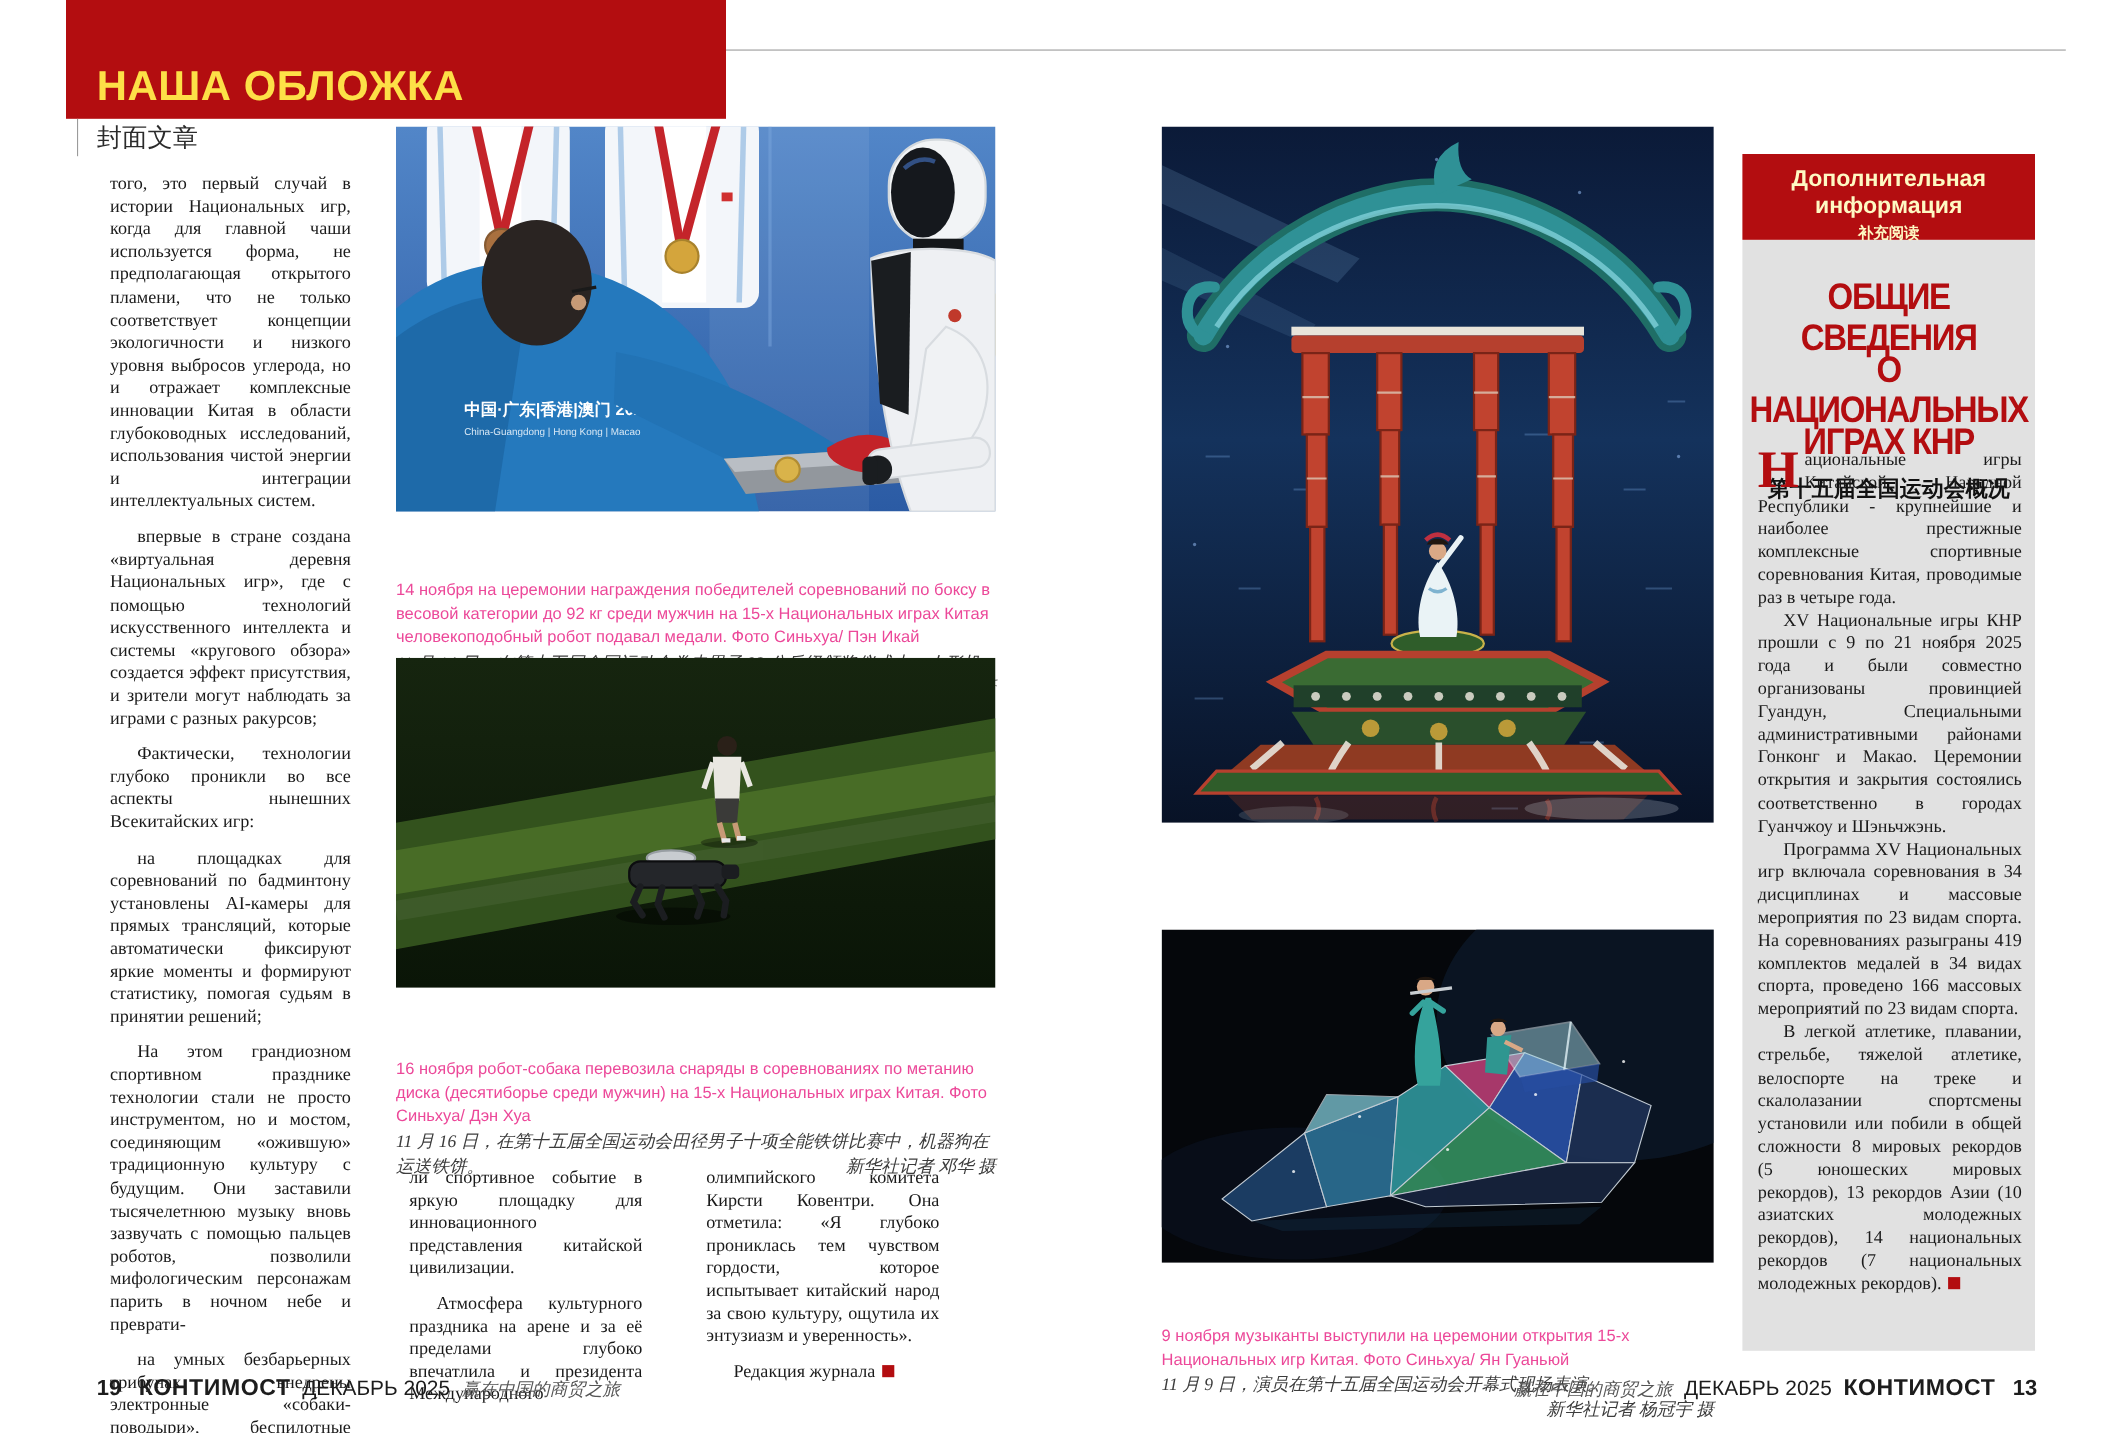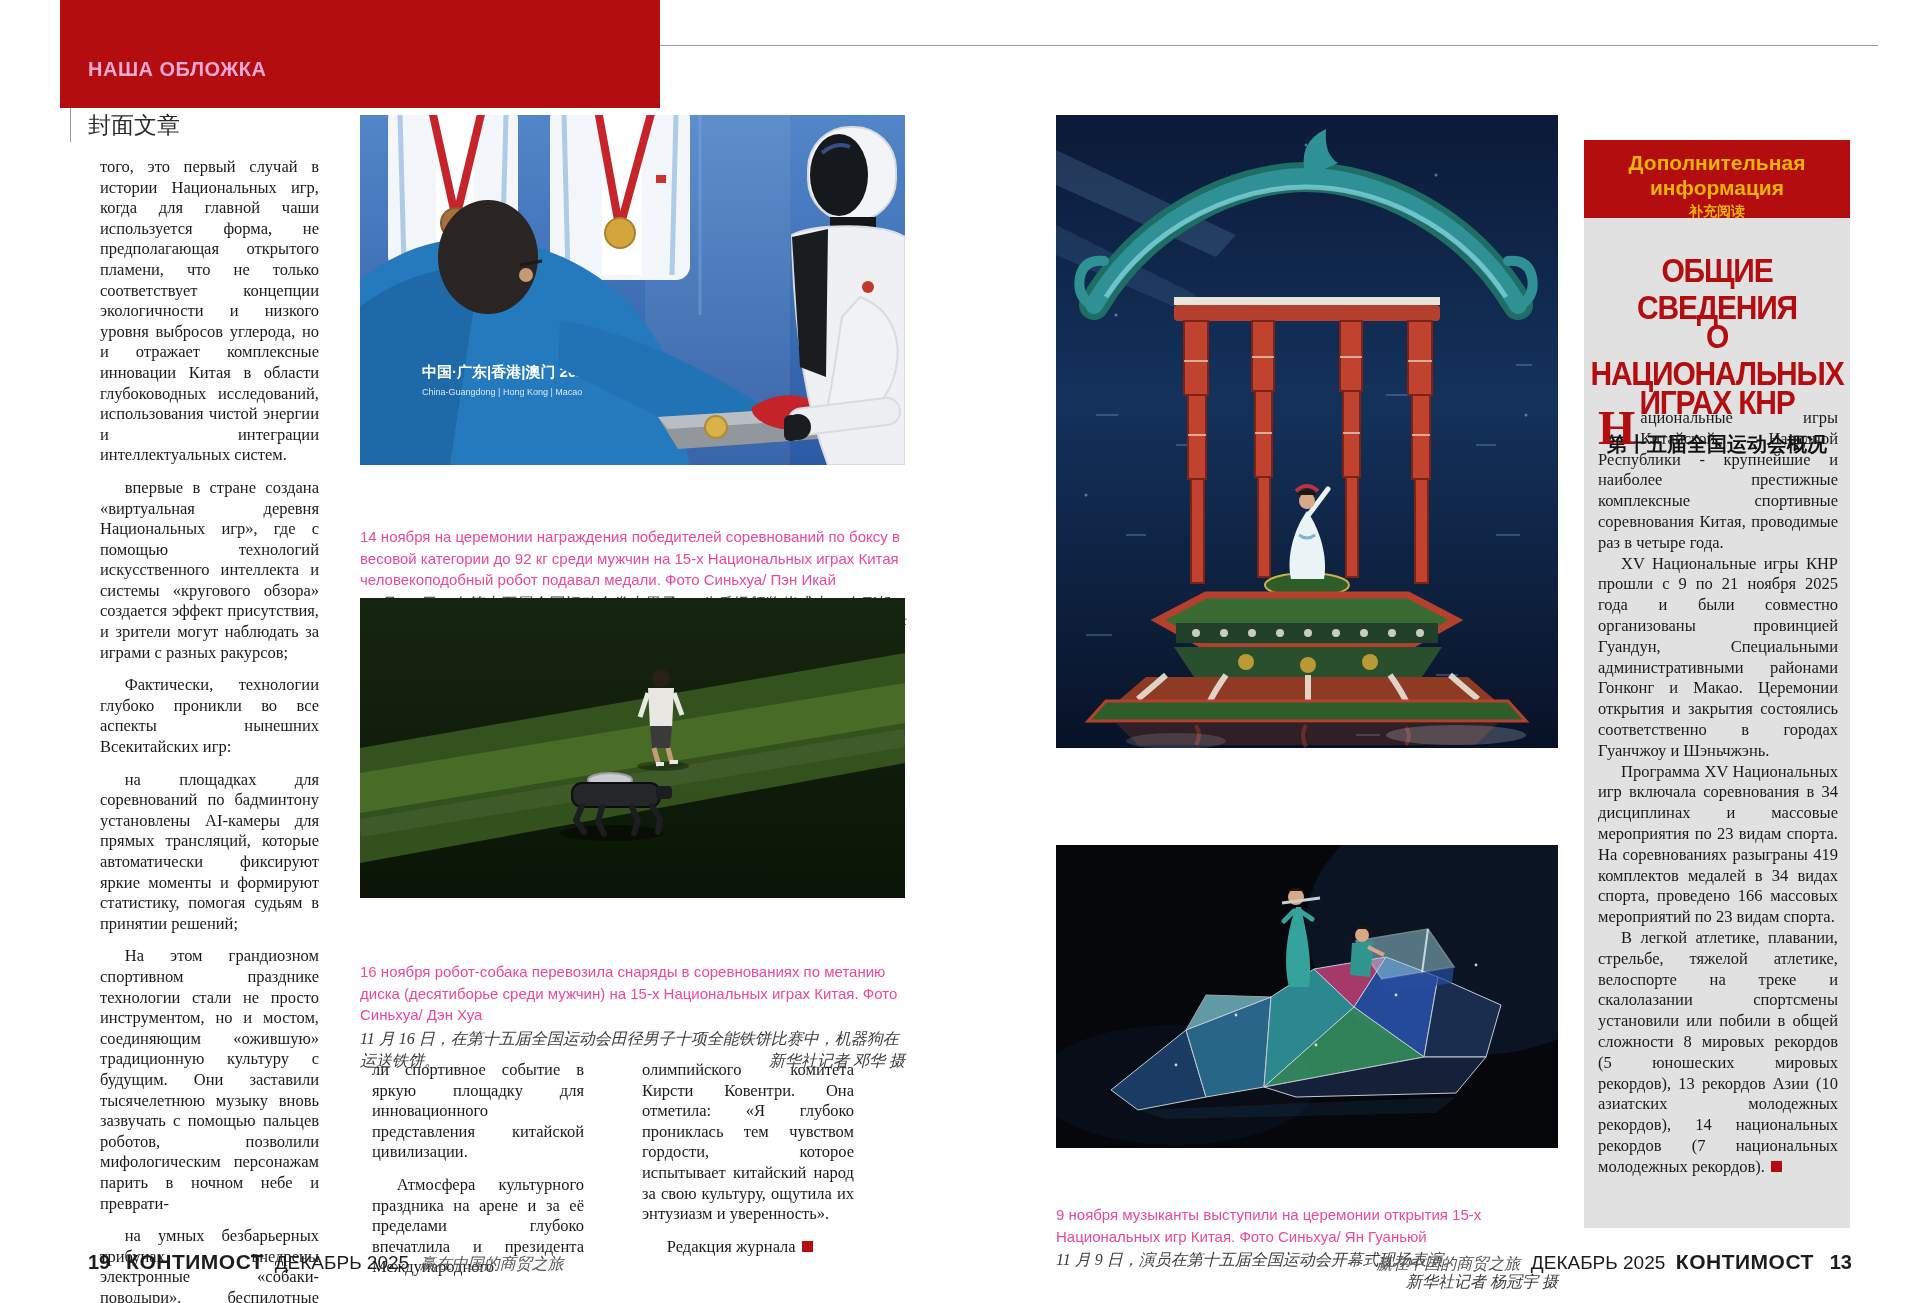--- a/index.html
+++ b/index.html
@@ -2,34 +2,34 @@
 <html><head>
 <meta charset="utf-8">
 <style>
   html,body{margin:0;padding:0;background:#8a8a8a;}
   .spread{position:relative;width:1920px;height:1303px;background:#ffffff;overflow:hidden;
           font-family:"Liberation Serif",serif;color:#1a1a1a;}
   .abs{position:absolute;}
   .rule{background:#9b9b9b;}
   
   .redbox{background:#b30d10;}
-  .section-title{color:#f9a8d4;font-family:"Liberation Sans",sans-serif;font-weight:700;
-                 font-size:20px;letter-spacing:0.5px;}
+  .section-title{color:#fde047;font-family:"Liberation Sans",sans-serif;font-weight:700;
+                 font-size:38px;letter-spacing:0.5px;}
   .section-cn{font-family:"Liberation Sans",sans-serif;font-size:23px;color:#2b2b2b;}
   
   .bodytxt{font-size:16.5px;line-height:20.6px;text-align:justify;}
   .bodytxt p{margin:12px;}
   .bodytxt p.ind{text-indent:1.5em;}
   
   .cap-ru{font-family:"Liberation Sans",sans-serif;font-size:15px;line-height:21.5px;color:#ec4899;margin-top:48px;}
   .cap-cn{font-size:16px;line-height:22px;color:#3c3c3c;font-style:italic;margin-top:2px;}
   .cap-cn .credit{float:right;font-style:italic;color:#3c3c3c;}
   
   .side-gray{background:#e1e1e1;}
-  .side-redbox{background:#b30d10;text-align:center;color:#eab308;font-family:"Liberation Sans",sans-serif;}
+  .side-redbox{background:#b30d10;text-align:center;color:#fef9c3;font-family:"Liberation Sans",sans-serif;}
   .side-redbox .l{font-size:21px;font-weight:700;line-height:25px;}
   .side-redbox .cn{font-size:14px;font-weight:700;margin-top:3px;}
   .side-title{color:#b30d10;font-family:"Liberation Sans",sans-serif;font-weight:700;
               font-size:30px;line-height:33px;letter-spacing:-1.2px;text-align:center;
               transform:scaleY(1.12);transform-origin:top center;}
   .side-cn{font-family:"Liberation Sans",sans-serif;font-weight:700;font-size:20px;
            color:#111;text-align:center;margin-top:14px;}
   .side-body{font-size:16.5px;line-height:20.8px;text-align:justify;}
   .side-body p{margin:0;}
   .side-body p.ind{text-indent:1.4em;}

